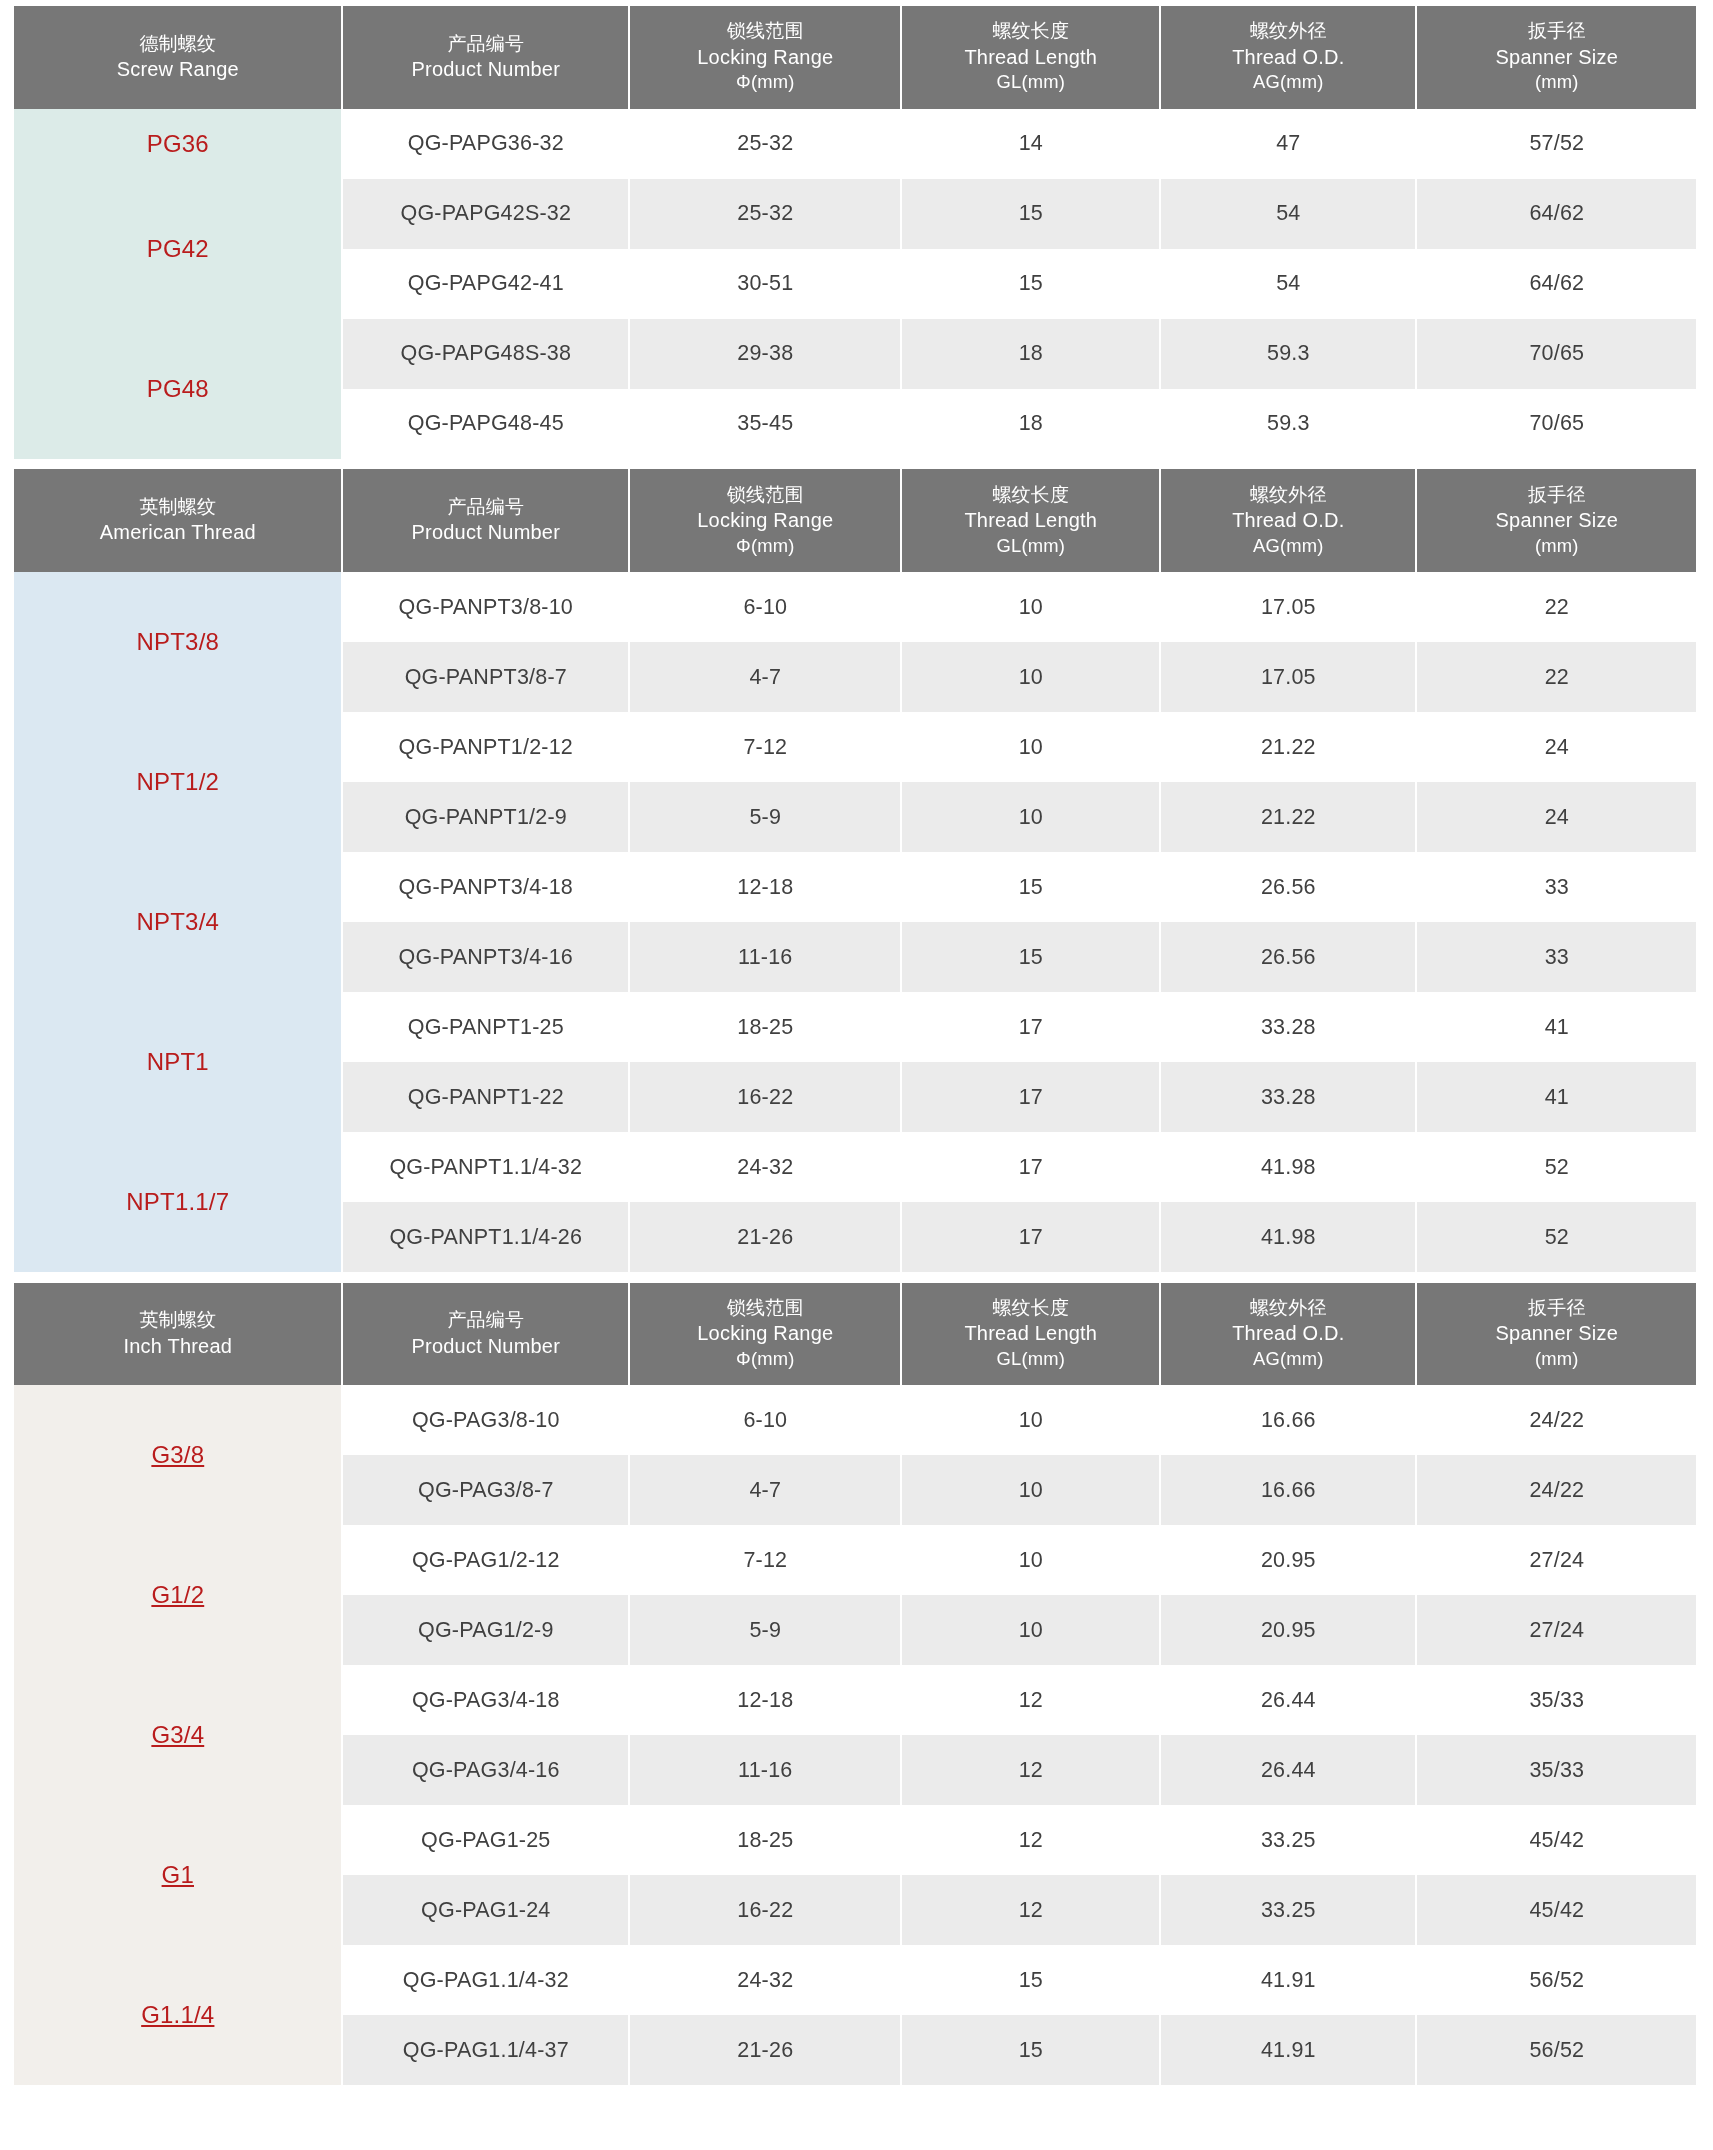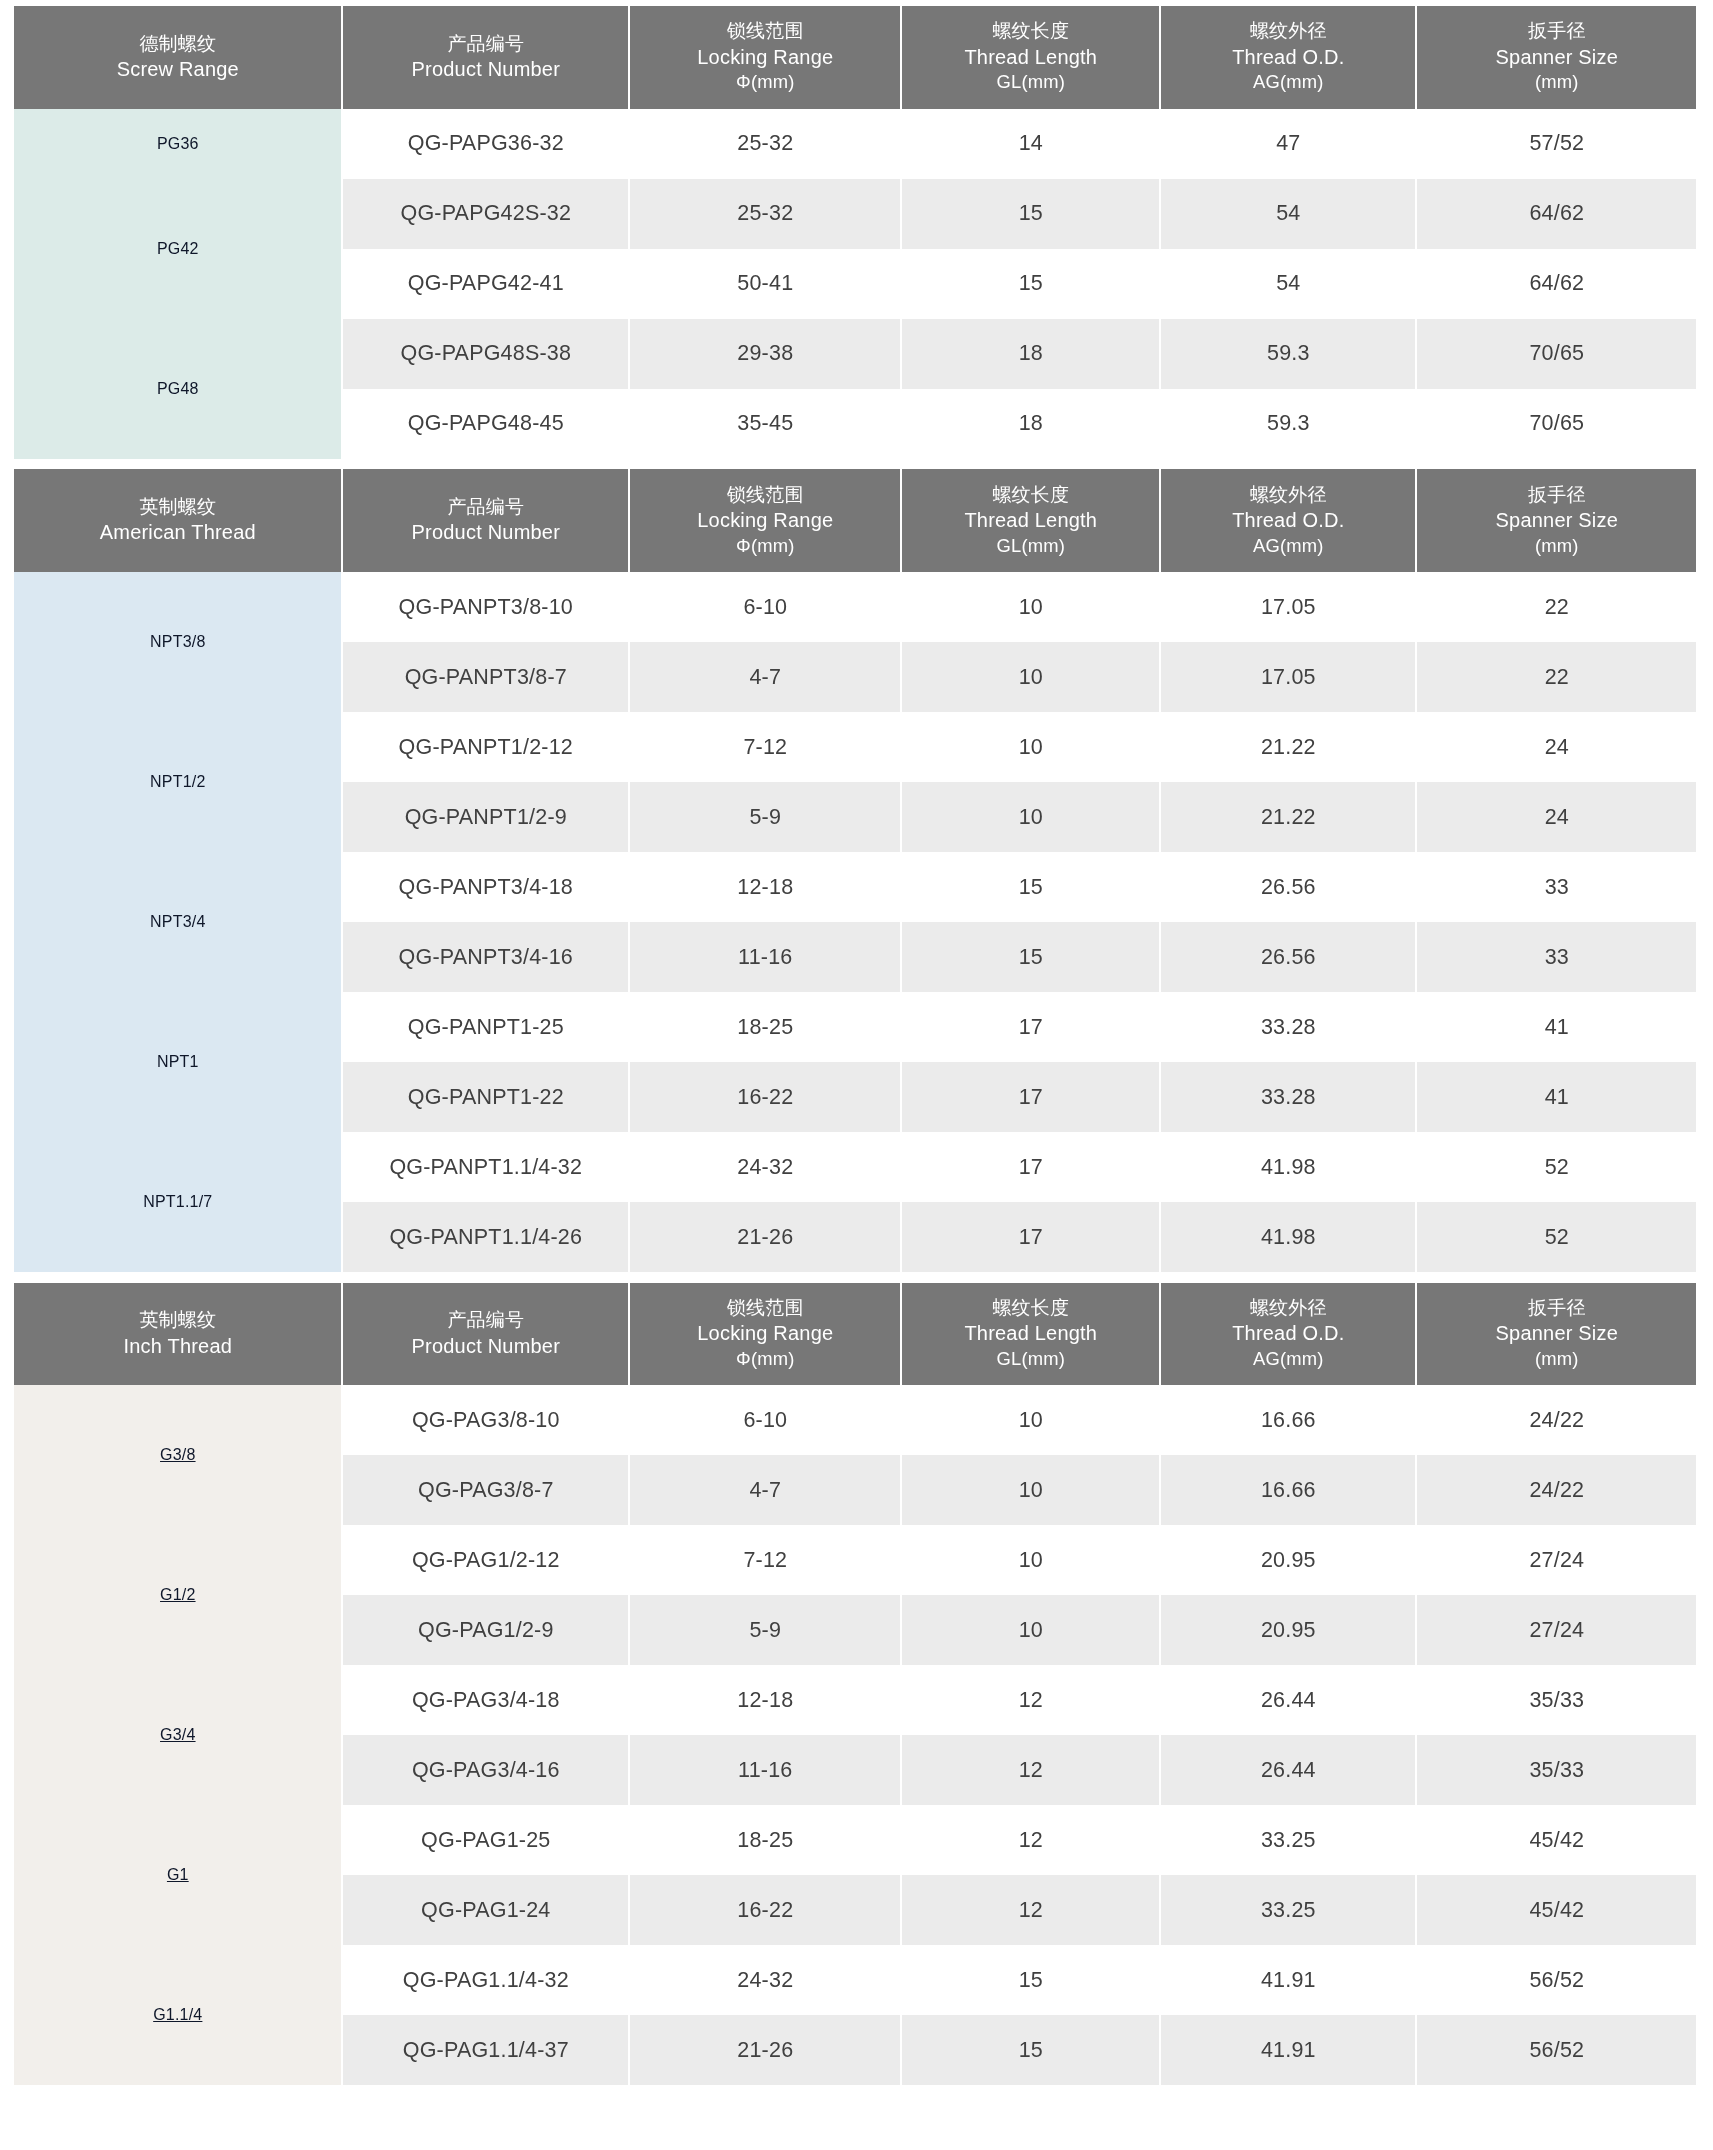--- a/index.html
+++ b/index.html
@@ -55,22 +55,22 @@
     color: #404040;
     height: 70px;
     padding: 3.1px 4.6px;
     letter-spacing: 0.2px;
   }
   tbody tr.alt td { background: #ebebeb; }
   tbody tr.plain td { background: #ffffff; }
 
   
   td.thread-label {
-    font-size: 16px;
-    color: #0f172a;
+    font-size: 24px;
+    color: #b91c1c;
     text-align: center;
     vertical-align: middle;
   }
   .sect-pg   td.thread-label { background: #dcebe8 !important; }
   .sect-npt  td.thread-label { background: #dbe8f2 !important; }
   .sect-inch td.thread-label { background: #f2efeb !important; text-decoration: underline; }
 
   .phi { font-family: Liberation Sans, sans-serif; }
 </style>
 </head>
@@ -132,21 +132,21 @@
         <tr class="alt">
           <td class="thread-label" rowspan="2">PG42</td>
           <td class="cell-product-number">QG-PAPG42S-32</td>
           <td class="cell-locking-range">25-32</td>
           <td class="cell-thread-length">15</td>
           <td class="cell-thread-od">54</td>
           <td class="cell-spanner-size">64/62</td>
         </tr>
         <tr class="plain">
           <td class="cell-product-number">QG-PAPG42-41</td>
-          <td class="cell-locking-range">50-41</td>
+          <td class="cell-locking-range">30-51</td>
           <td class="cell-thread-length">15</td>
           <td class="cell-thread-od">54</td>
           <td class="cell-spanner-size">64/62</td>
         </tr>
         <tr class="alt">
           <td class="thread-label" rowspan="2">PG48</td>
           <td class="cell-product-number">QG-PAPG48S-38</td>
           <td class="cell-locking-range">29-38</td>
           <td class="cell-thread-length">18</td>
           <td class="cell-thread-od">59.3</td>

